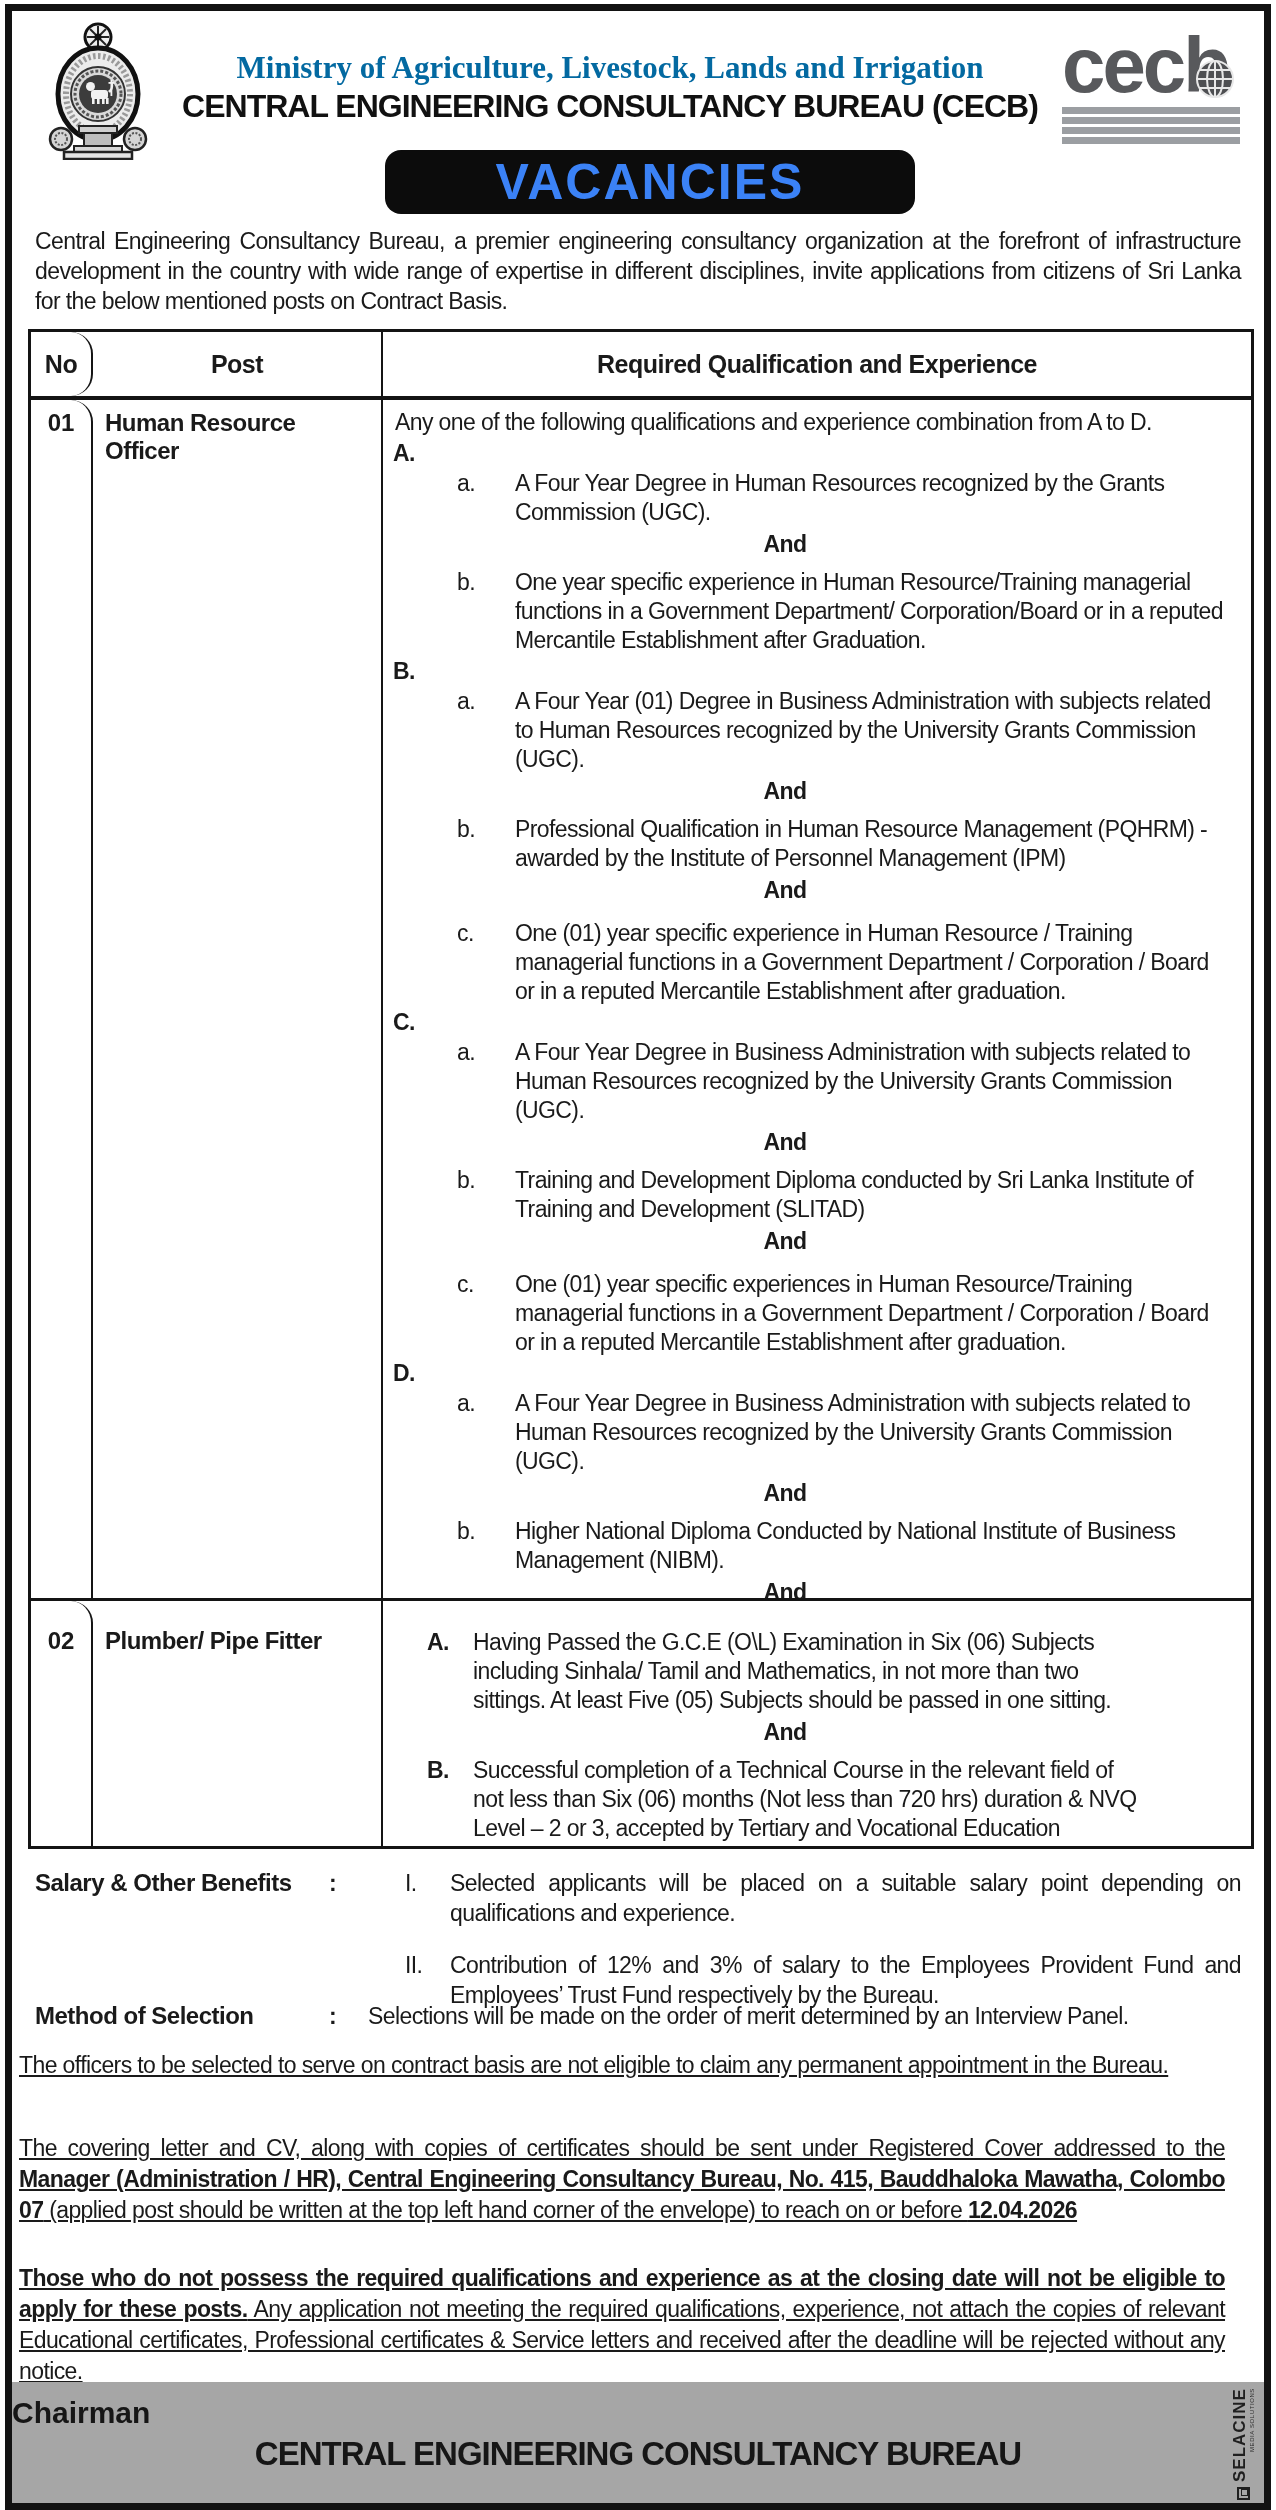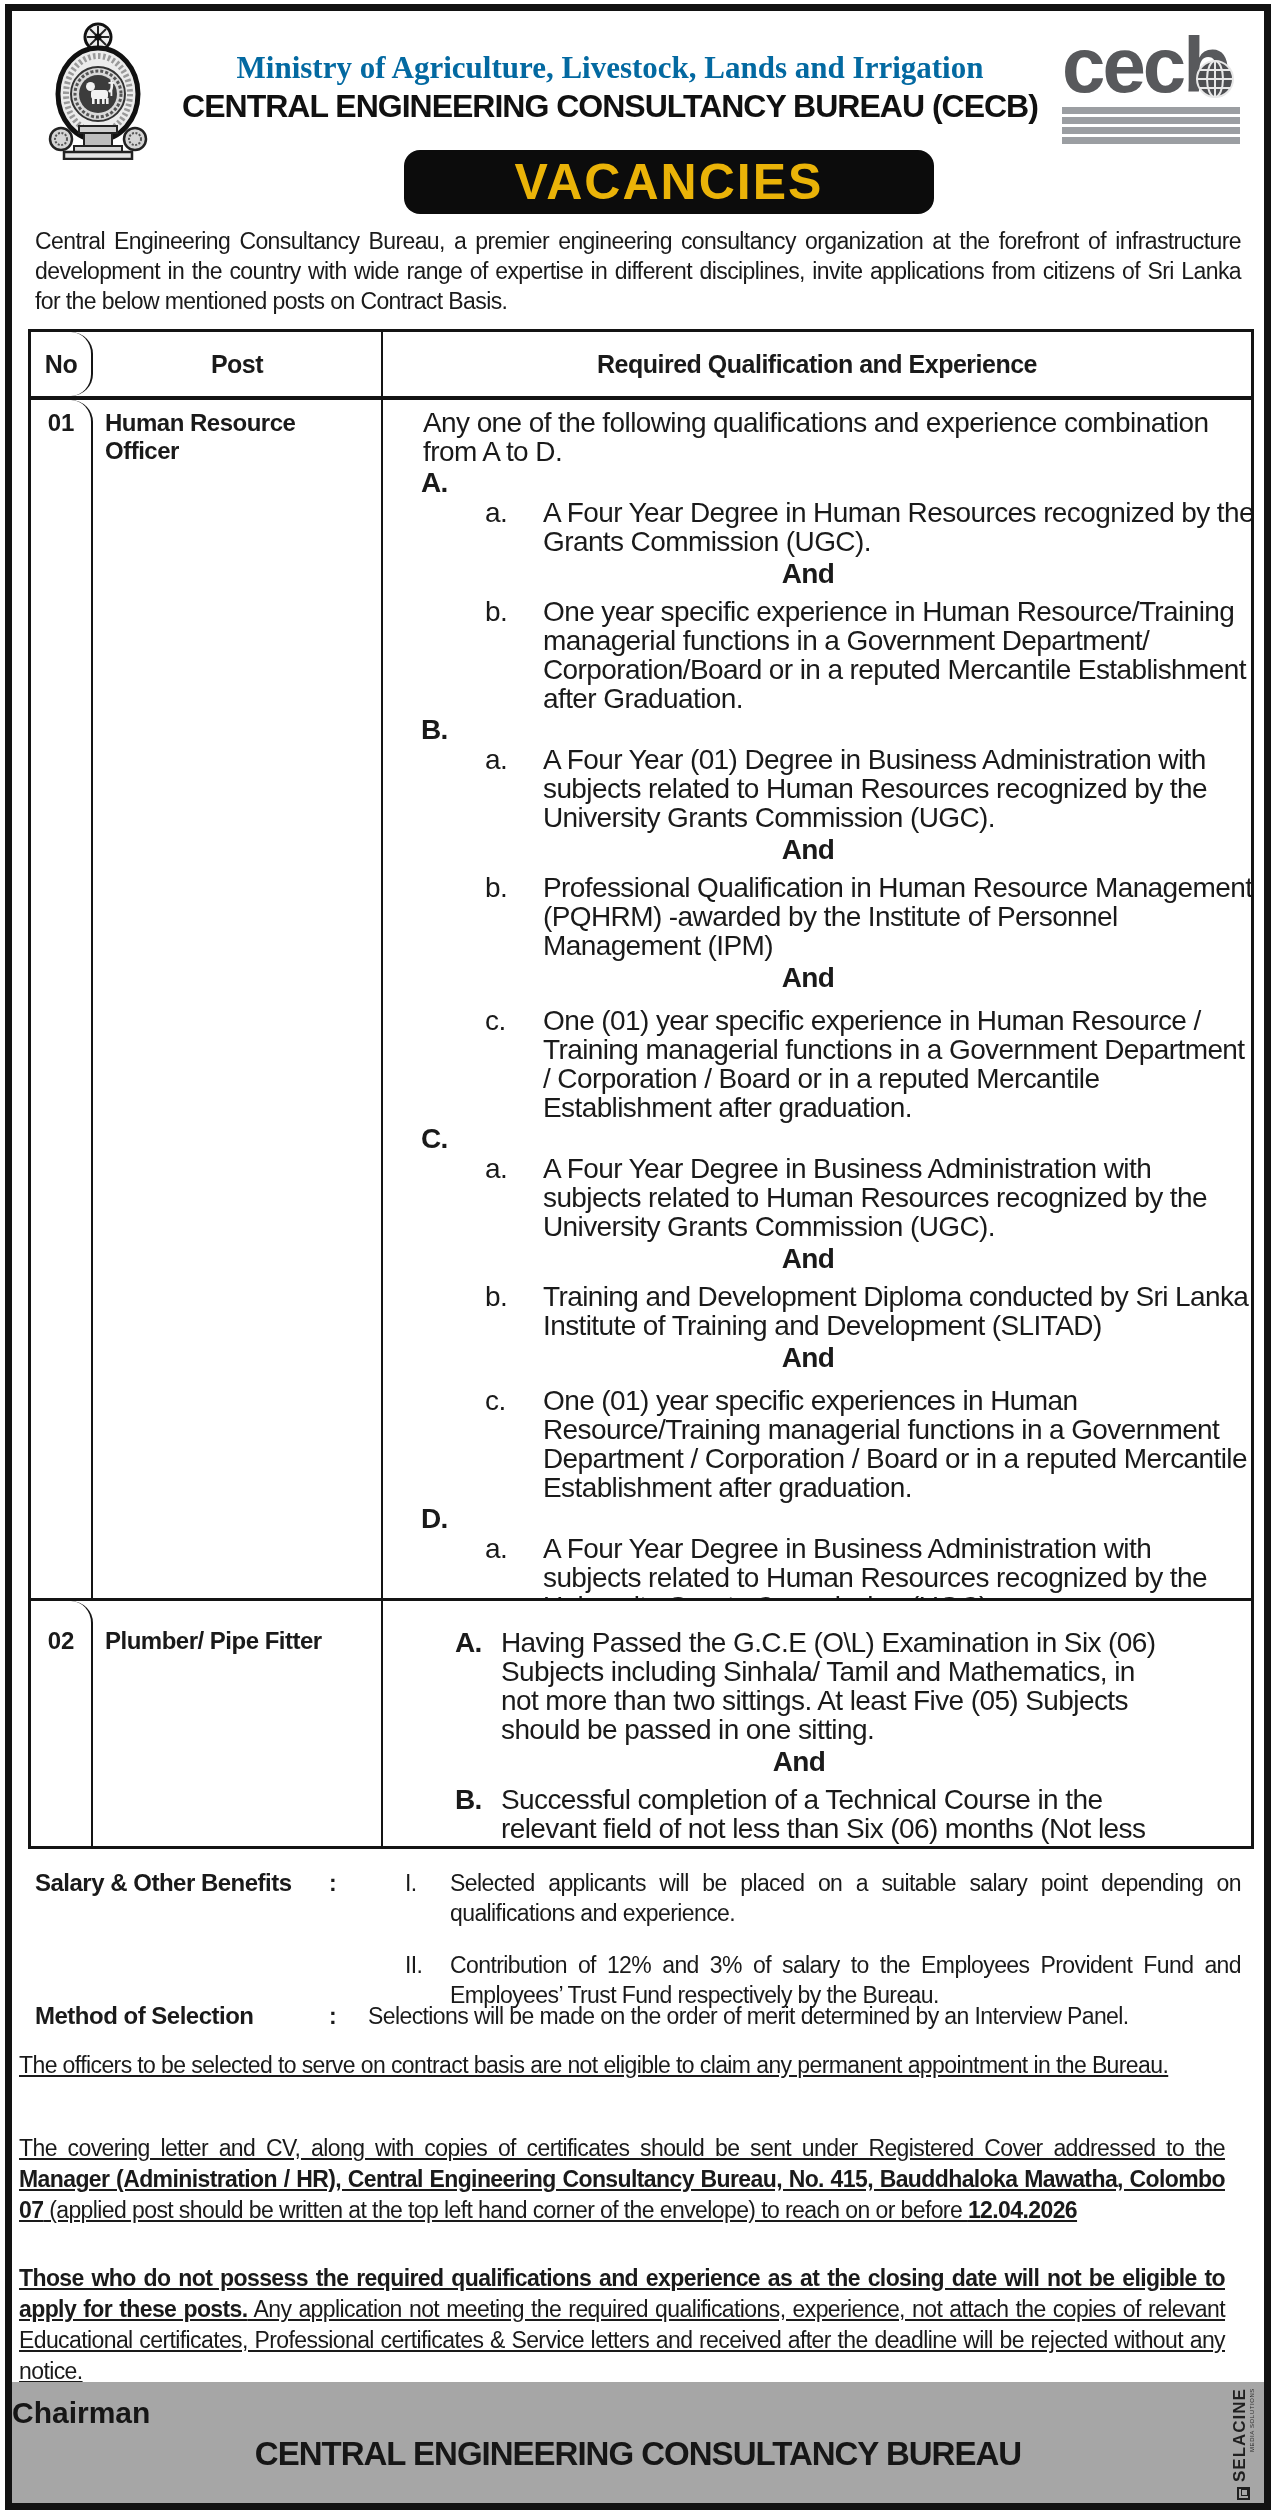--- a/index.html
+++ b/index.html
@@ -15,22 +15,22 @@
   .emblem{position:absolute;left:46px;top:20px;width:104px;height:140px;}
   .header-text{position:absolute;left:160px;top:50px;width:900px;text-align:center;}
   .ministry{font-family:"Liberation Serif", serif;font-weight:bold;font-size:31px;line-height:36px;color:#0369a1;}
   .org-line{font-weight:bold;font-size:32px;line-height:36px;letter-spacing:-1px;margin-top:2px;color:#111;}
   .cecb-logo{position:absolute;left:1062px;top:26px;width:178px;}
   .cecb-word{font-weight:bold;font-size:78px;line-height:78px;letter-spacing:-3px;color:#58595c;position:relative;}
   .globe{position:absolute;left:133px;top:33px;width:40px;height:40px;}
   .stripes{margin-top:3px;}
   .stripe{height:7px;background:#9b9ea2;margin-bottom:3px;}
   .banner{
-    position:absolute;left:404px;top:150px;width:530px;height:64px;background:#0c0c0c;
-    border-radius:16px;color:#eab308;font-weight:bold;font-size:50px;letter-spacing:2px;
+    position:absolute;left:385px;top:150px;width:530px;height:64px;background:#0c0c0c;
+    border-radius:16px;color:#3b82f6;font-weight:bold;font-size:50px;letter-spacing:2px;
     display:flex;align-items:center;justify-content:center;
   }
   
   .intro{
     position:absolute;left:35px;top:226px;width:1206px;
     font-size:23px;line-height:30px;letter-spacing:-0.6px;text-align:justify;
   }
   
   .jobs-table{
     position:absolute;left:28px;top:329px;width:1226px;box-sizing:border-box;
@@ -39,21 +39,21 @@
   .t-grid{display:grid;grid-template-columns:62px 290px 1fr;}
   .thead{height:64px;border-bottom:4px solid #141414;}
   .th{display:flex;align-items:center;justify-content:center;font-weight:bold;font-size:25px;letter-spacing:-0.5px;}
   .trow1{height:1198px;overflow:hidden;}
   .trow2{height:245px;overflow:hidden;border-top:3px solid #141414;}
   .col-no{border-right:2px solid #141414;box-sizing:border-box;border-radius:22px;}
   .col-post{border-right:2px solid #141414;box-sizing:border-box;}
   .cell-no{padding-top:9px;text-align:center;font-weight:bold;font-size:24px;}
   .cell-post{padding:9px 16px 0 12px;font-weight:bold;font-size:24px;letter-spacing:-0.5px;}
   .pad-top-lg .cell-no,.pad-top-lg .cell-post{padding-top:26px;}
-  .qcell{padding:8px 14px 8px 10px;font-size:28px;line-height:29px;letter-spacing:-0.6px;margin-left:28px;}
+  .qcell{padding:8px 14px 8px 10px;font-size:23px;line-height:29px;letter-spacing:-0.6px;}
   .qcell2{padding-top:26px;}
   .q-intro{margin-left:2px;}
   .sec-label{font-weight:bold;margin-top:2px;}
   .q-item{display:flex;margin-left:64px;margin-top:1px;}
   .q-tag{flex:0 0 58px;}
   .q-text{width:712px;}
   .and{text-align:center;font-weight:bold;margin:3px 60px 9px 0;}
   .gap-top{margin-top:14px;}
   .q2-item{display:flex;margin-left:34px;margin-top:1px;}
   .q2-tag{flex:0 0 46px;font-weight:bold;}

